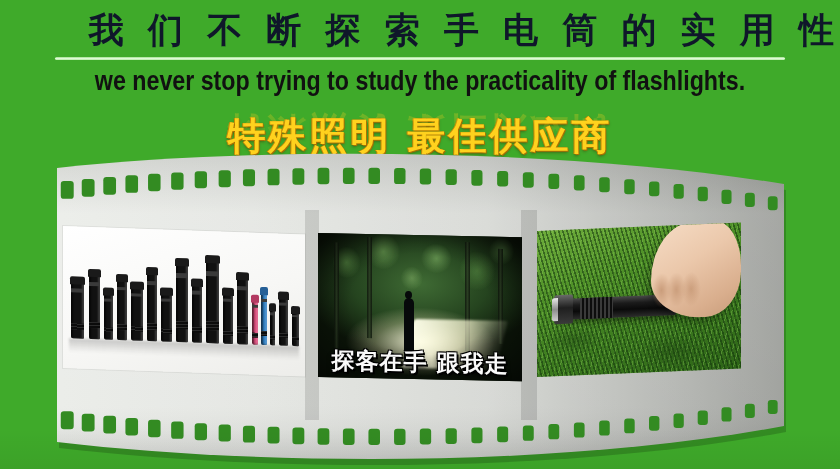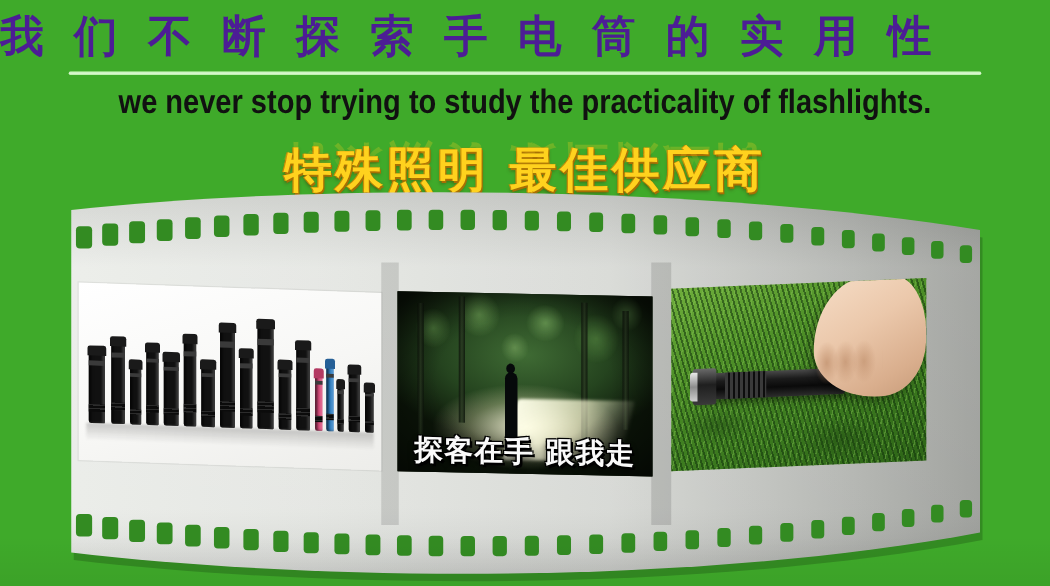--- a/index.html
+++ b/index.html
@@ -6,23 +6,23 @@
   body{
     width:840px;height:469px;overflow:hidden;
     background:#3faa2a;
     font-family:"Liberation Sans","DejaVu Sans",sans-serif;
     position:relative;
   }
   #banner{position:absolute;inset:0;width:840px;height:469px;overflow:hidden;}
 
   
   .headline{
-    position:absolute;left:0;top:8px;width:840px;text-align:left;
+    position:absolute;left:0;top:8px;width:840px;text-align:right;
     font-family:"DejaVu Sans","Liberation Sans",sans-serif;
-    font-weight:bold;font-size:35px;line-height:44px;color:#4c1d95;
+    font-weight:bold;font-size:35px;line-height:44px;color:#0f172a;
     letter-spacing:6px;white-space:nowrap;
   }
   .rule{
     position:absolute;left:55px;top:57px;width:730px;height:3px;
     background:linear-gradient(to bottom,#9fe08a 0%,#eaffe4 45%,#bdf0ac 100%);
     border-radius:2px;opacity:.95;
   }
   .subhead{
     position:absolute;left:0;top:64px;width:840px;text-align:center;
     font-family:"Liberation Sans","DejaVu Sans",sans-serif;

